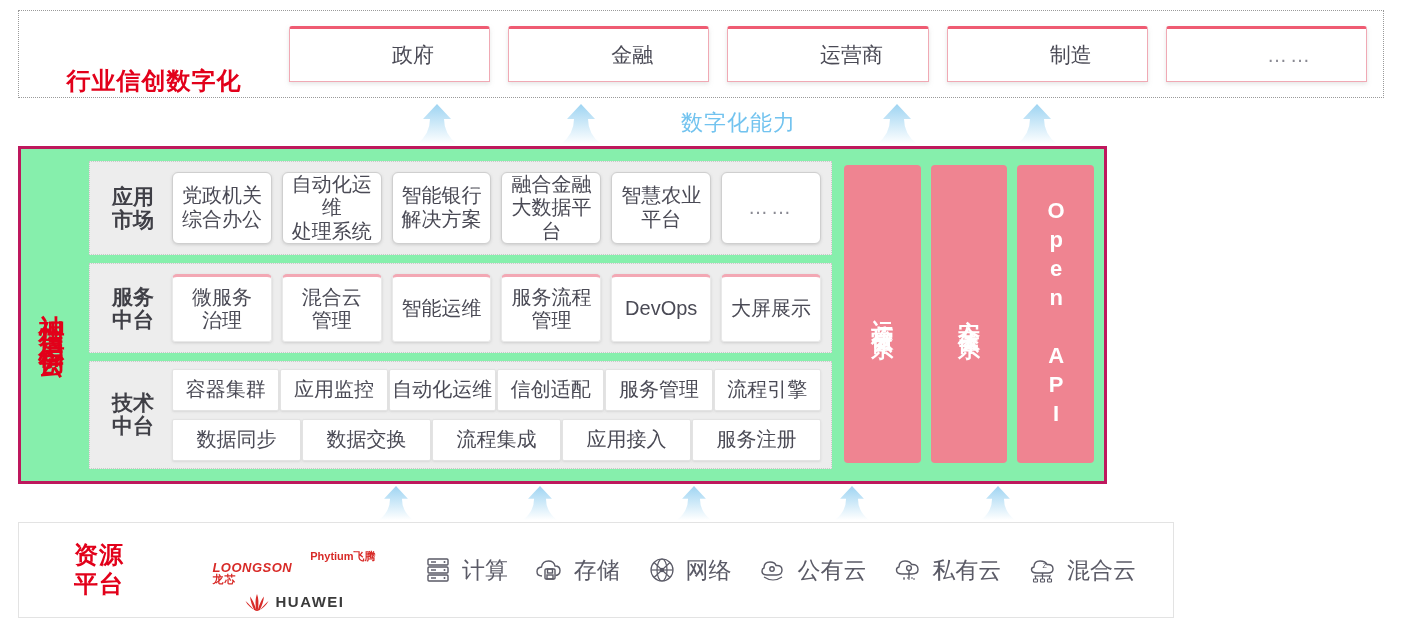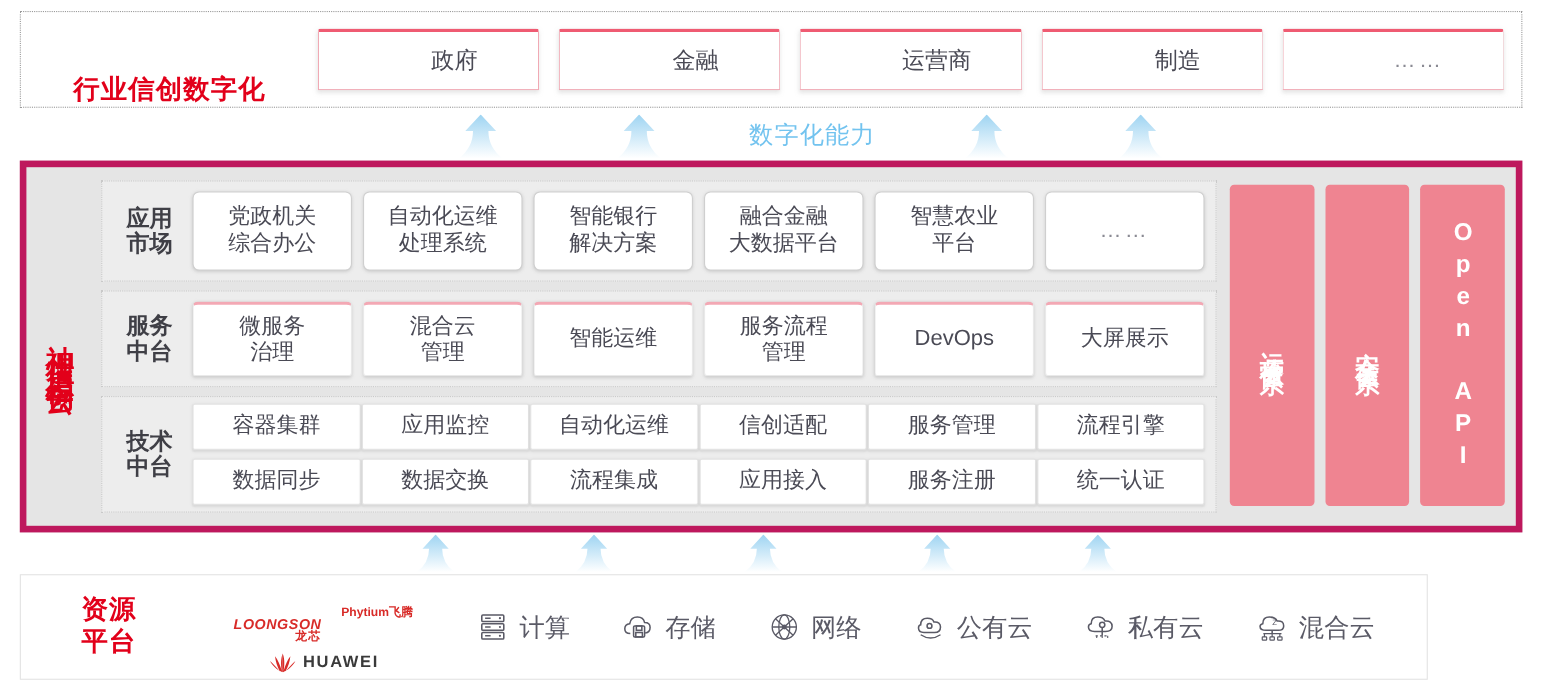--- a/index.html
+++ b/index.html
@@ -72,23 +72,23 @@
   .arrow {
     position: absolute;
     width: 44px; height: 40px;
   }
   .arrow svg { display: block; }
 
   
   .platform {
     position: absolute;
     left: 18px; top: 146px;
-    width: 1366px; height: 338px;
-    background: #e5e5e5;
-    border: 6px solid #be185d;
+    width: 1089px; height: 338px;
+    background: #86efac;
+    border: 3px solid #be185d;
     display: flex;
   }
   .platform-title {
     width: 62px;
     flex: 0 0 62px;
     display: flex;
     align-items: center;
     justify-content: center;
     padding-top: 4px;
   }
@@ -138,21 +138,21 @@
     display: flex;
     gap: 10px;
     align-items: flex-start;
   }
   .tech-stack {
     flex: 1;
     display: flex;
     flex-direction: column;
     gap: 8px;
   }
-  .tech-row { display: flex; gap: 1px; justify-content: flex-end; }
+  .tech-row { display: flex; gap: 1px; }
 
   .card {
     flex: 1;
     background: #ffffff;
     display: flex;
     align-items: center;
     justify-content: center;
     text-align: center;
     font-size: 20px;
     color: #4a4a55;
@@ -215,21 +215,21 @@
   .arrow-band-bottom {
     position: absolute;
     left: 0; top: 486px;
     width: 1402px; height: 36px;
   }
 
   
   .resource {
     position: absolute;
     left: 18px; top: 522px;
-    width: 1280px; height: 96px;
+    width: 1156px; height: 96px;
     background: #ffffff;
     border: 1px solid #e3e3e3;
     display: flex;
     align-items: center;
   }
   .resource-title {
     flex: 0 0 160px;
     text-align: center;
     color: #e2001a;
     font-size: 24px;
@@ -239,21 +239,21 @@
   }
   .vendor-logos {
     flex: 0 0 230px;
     display: flex;
     flex-direction: column;
     align-items: center;
     gap: 7px;
   }
   .vendor-row { display: flex; align-items: center; gap: 18px; }
 
-  .logo-loongson { display: flex; flex-direction: column; align-items: flex-end; line-height: 1; margin-top: 32px; }
+  .logo-loongson { display: flex; flex-direction: column; align-items: flex-start; line-height: 1; margin-top: 32px; }
   .logo-loongson .en {
     font-size: 13px; font-weight: bold; font-style: italic;
     color: #d82b28; letter-spacing: .5px;
   }
   .logo-loongson .cn {
     font-size: 11px; font-weight: bold; color: #d82b28; letter-spacing: 1px;
   }
   .logo-phytium {
     font-size: 11px; font-weight: bold; color: #d82b28; letter-spacing: 0;
   }
@@ -418,21 +418,20 @@
             <div class="card card-tech">信创适配</div>
             <div class="card card-tech">服务管理</div>
             <div class="card card-tech">流程引擎</div>
           </div>
           <div class="tech-row">
             <div class="card card-tech">数据同步</div>
             <div class="card card-tech">数据交换</div>
             <div class="card card-tech">流程集成</div>
             <div class="card card-tech">应用接入</div>
             <div class="card card-tech">服务注册</div>
-            <div class="card card-tech">统一认证</div>
           </div>
         </div>
       </div>
 
     </div>
 
     <div class="side-panels">
       <div class="side-panel">
         <span class="vtext-cn">运营体系</span>
       </div>

